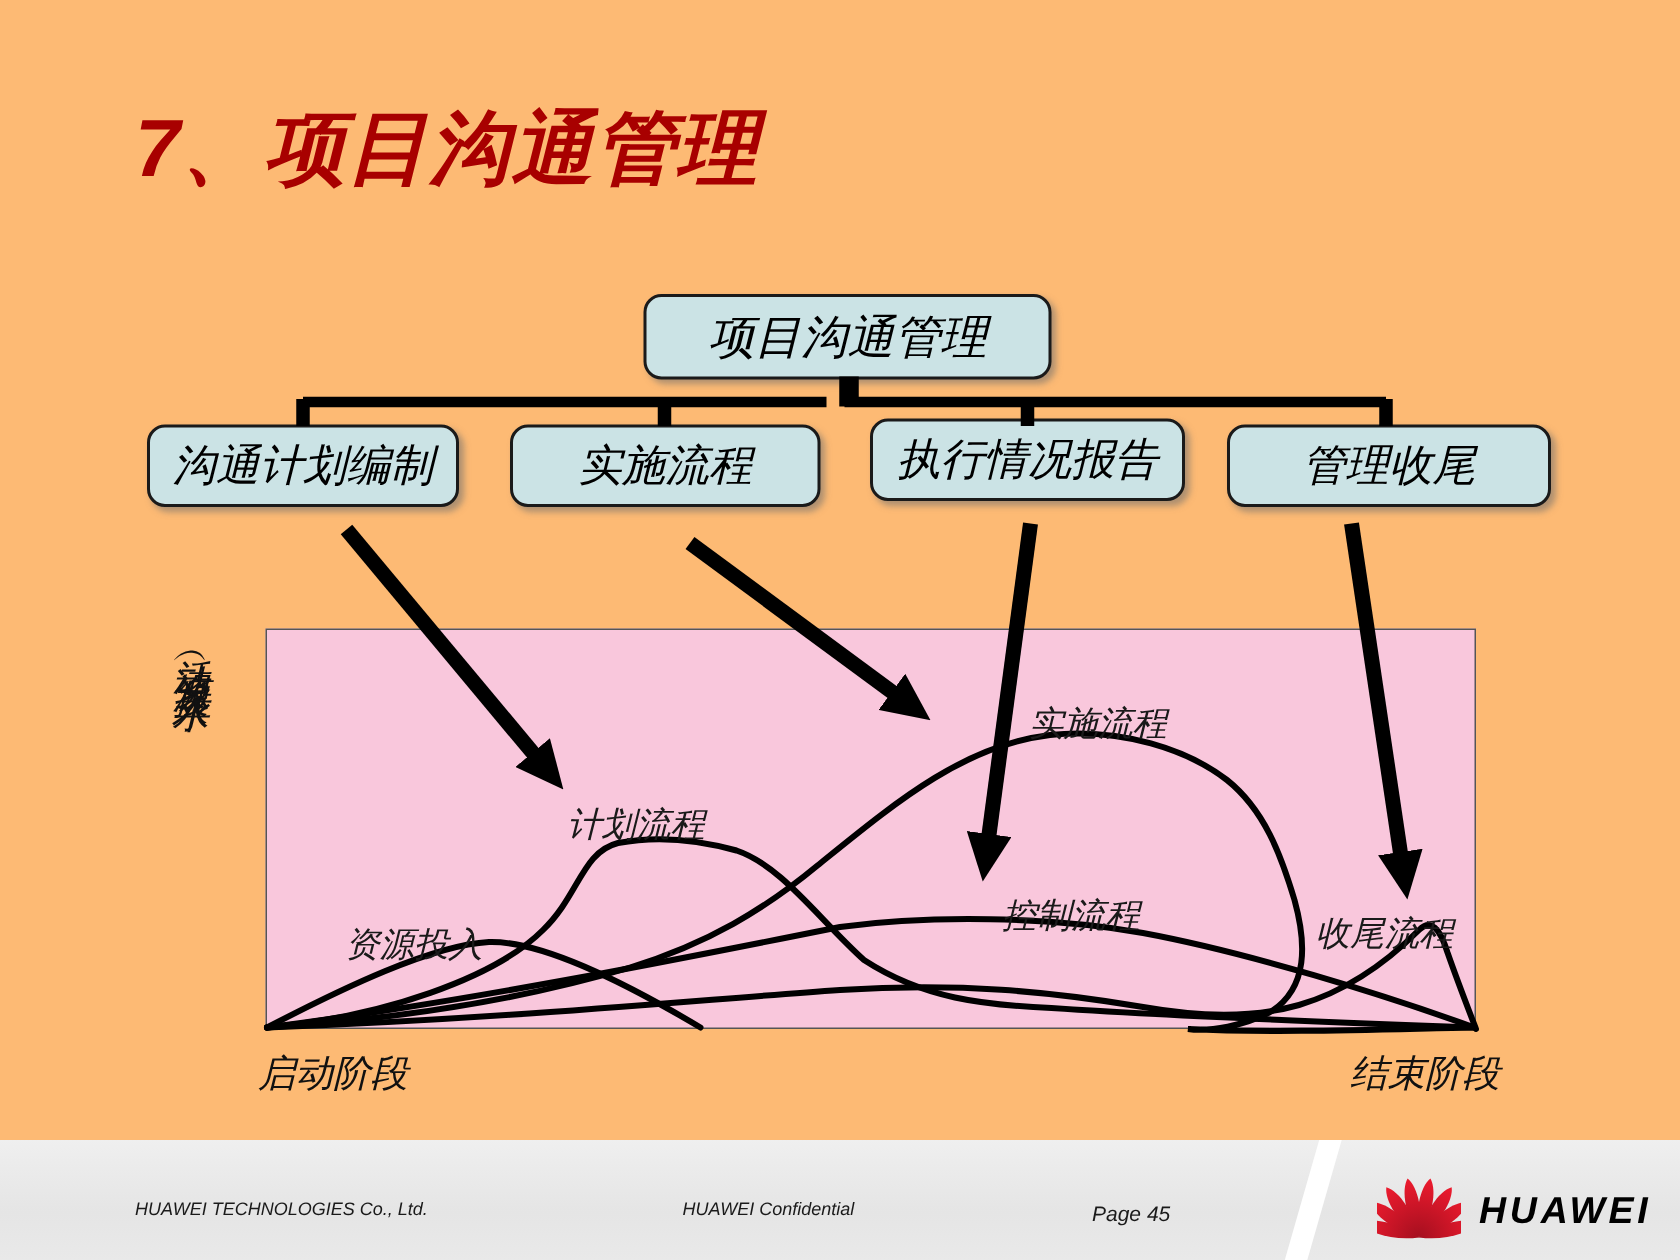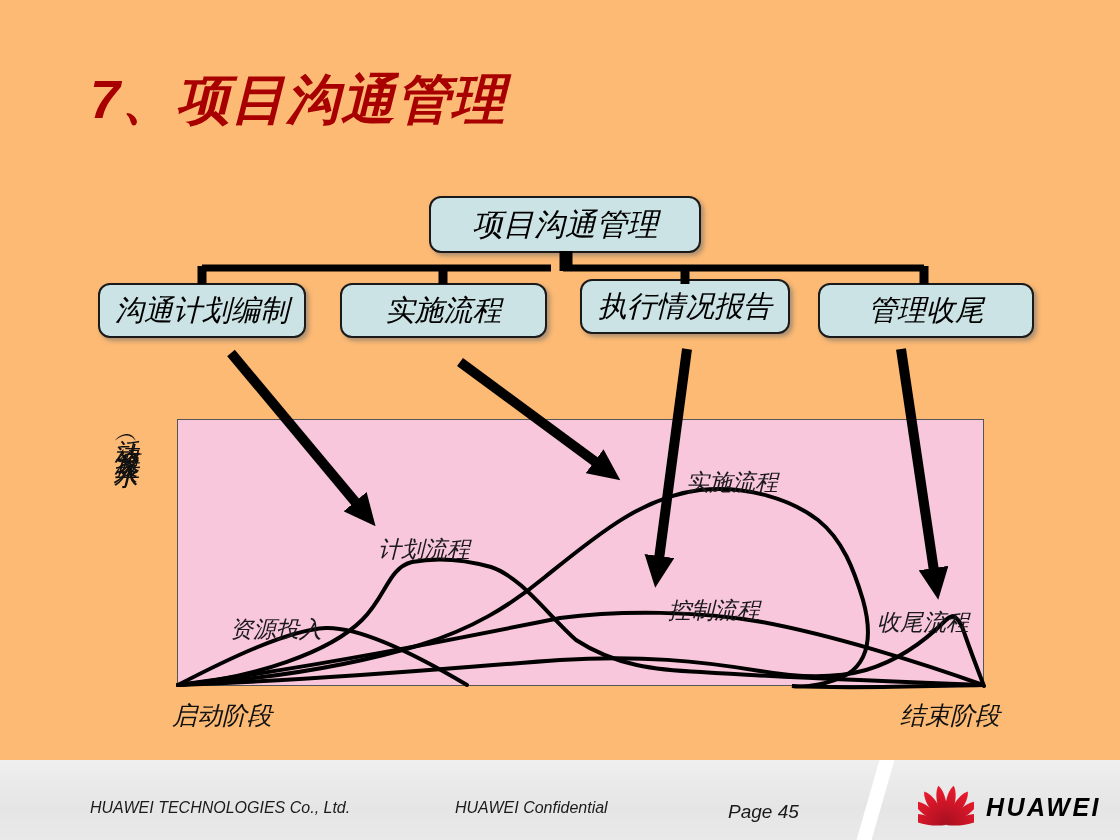--- a/index.html
+++ b/index.html
@@ -58,26 +58,26 @@
   #overlay{position:absolute;left:0;top:0;width:1120px;height:840px;z-index:5;}
   .connector{stroke:#000;fill:none;}
   .curve{stroke:#000;stroke-width:4;fill:none;stroke-linecap:round;}
   .big-arrow{stroke:#000;stroke-width:10;fill:none;}
   
   #footer{
     position:absolute;left:0;top:760px;width:1120px;height:80px;
     background:linear-gradient(180deg,#EFEFEF 0%,#E5E5E5 60%,#E9E9E9 100%);
   }
   .footer-text{
-    position:absolute;color:#1a1a1a;font-size:16px;
+    position:absolute;color:#1a1a1a;font-size:12px;
     font-family:"Liberation Sans","DejaVu Sans",sans-serif;white-space:nowrap;
   }
   #footer-company{left:90px;top:39px;}
   #footer-confidential{left:455px;top:39px;}
-  #footer-page{left:728px;top:41px;font-size:19px;}
+  #footer-page{left:728px;top:41px;font-size:14px;}
   .footer-slash{
     position:absolute;left:868px;top:0px;width:15px;height:80px;
     background:#ffffff;transform:skewX(-16deg);
   }
   #logo{position:absolute;left:918px;top:16px;width:190px;height:52px;}
   #logo-flower{position:absolute;left:0;top:2px;}
   #logo-word{
     position:absolute;left:68px;top:17px;font-size:25px;font-weight:bold;
     letter-spacing:2.5px;color:#000;
     font-family:"Liberation Sans","DejaVu Sans",sans-serif;white-space:nowrap;

